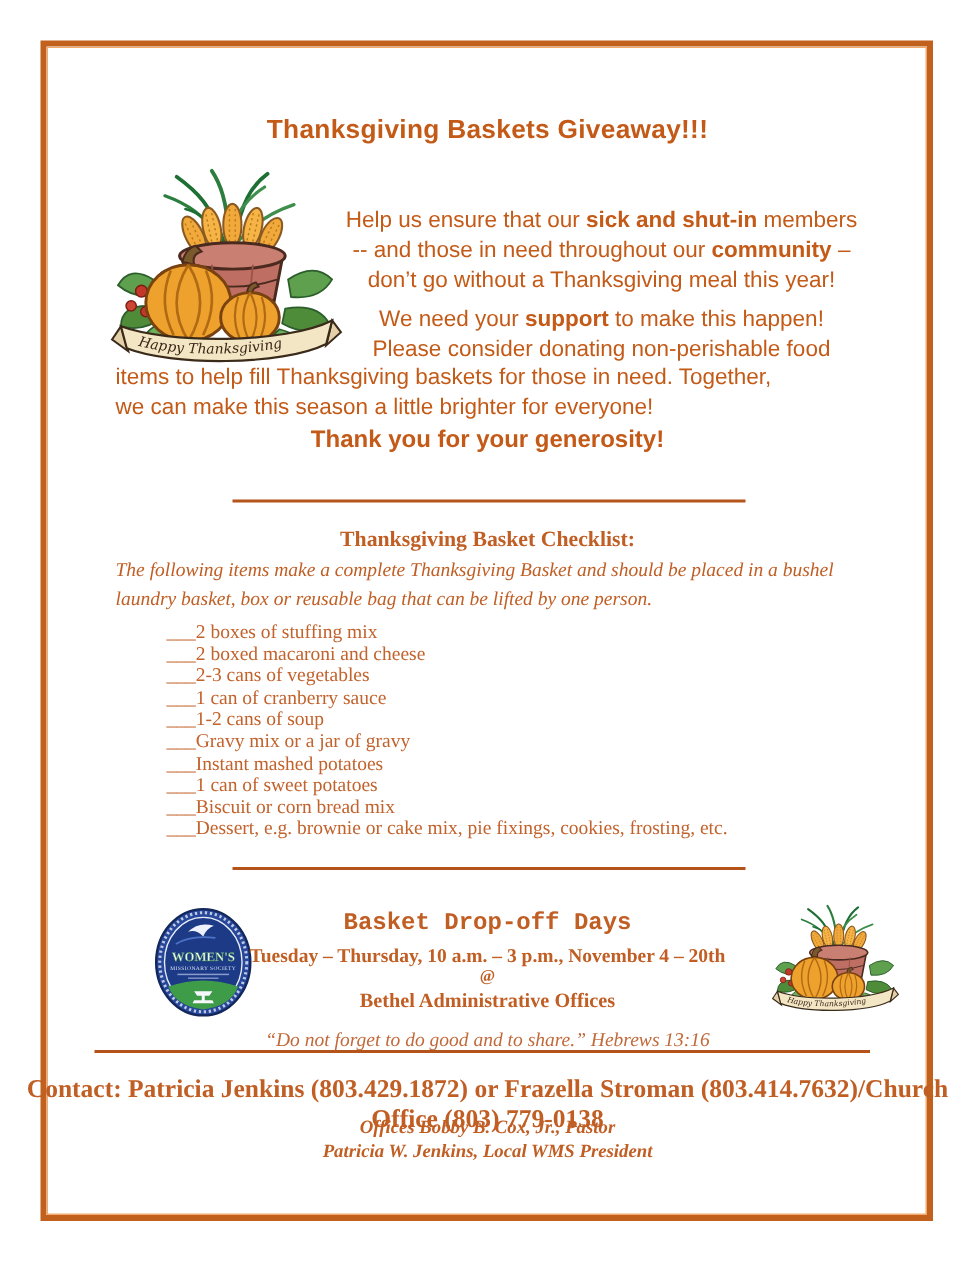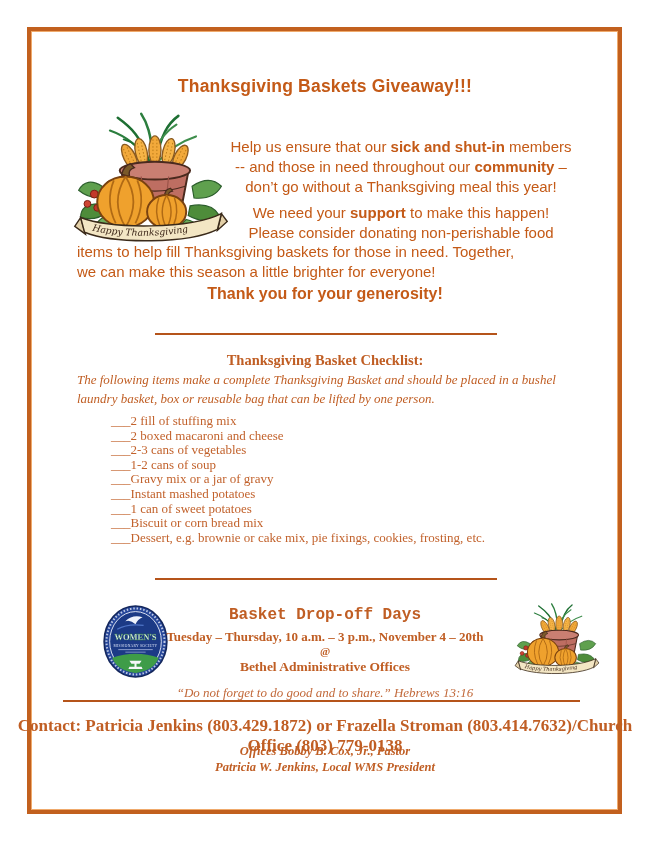--- a/index.html
+++ b/index.html
@@ -169,23 +169,24 @@
   <div class="abs centered sans thanks">Thank you for your generosity!</div>
 
   <div id="divider1" class="divider"></div>
 
   <div class="abs centered serif checklist-heading">Thanksgiving Basket Checklist:</div>
   <div class="abs serif checklist-intro">
     <div class="line">The following items make a complete Thanksgiving Basket and should be placed in a bushel</div>
     <div class="line">laundry basket, box or reusable bag that can be lifted by one person.</div>
   </div>
   <div class="abs serif checklist-items">
-    <div class="line">___2 fill of stuffing mix</div>
+    <div class="line">___2 boxes of stuffing mix</div>
     <div class="line">___2 boxed macaroni and cheese</div>
     <div class="line">___2-3 cans of vegetables</div>
+    <div class="line">___1 can of cranberry sauce</div>
     <div class="line">___1-2 cans of soup</div>
     <div class="line">___Gravy mix or a jar of gravy</div>
     <div class="line">___Instant mashed potatoes</div>
     <div class="line">___1 can of sweet potatoes</div>
     <div class="line">___Biscuit or corn bread mix</div>
     <div class="line">___Dessert, e.g. brownie or cake mix, pie fixings, cookies, frosting, etc.</div>
   </div>
 
   <div id="divider2" class="divider"></div>
 

